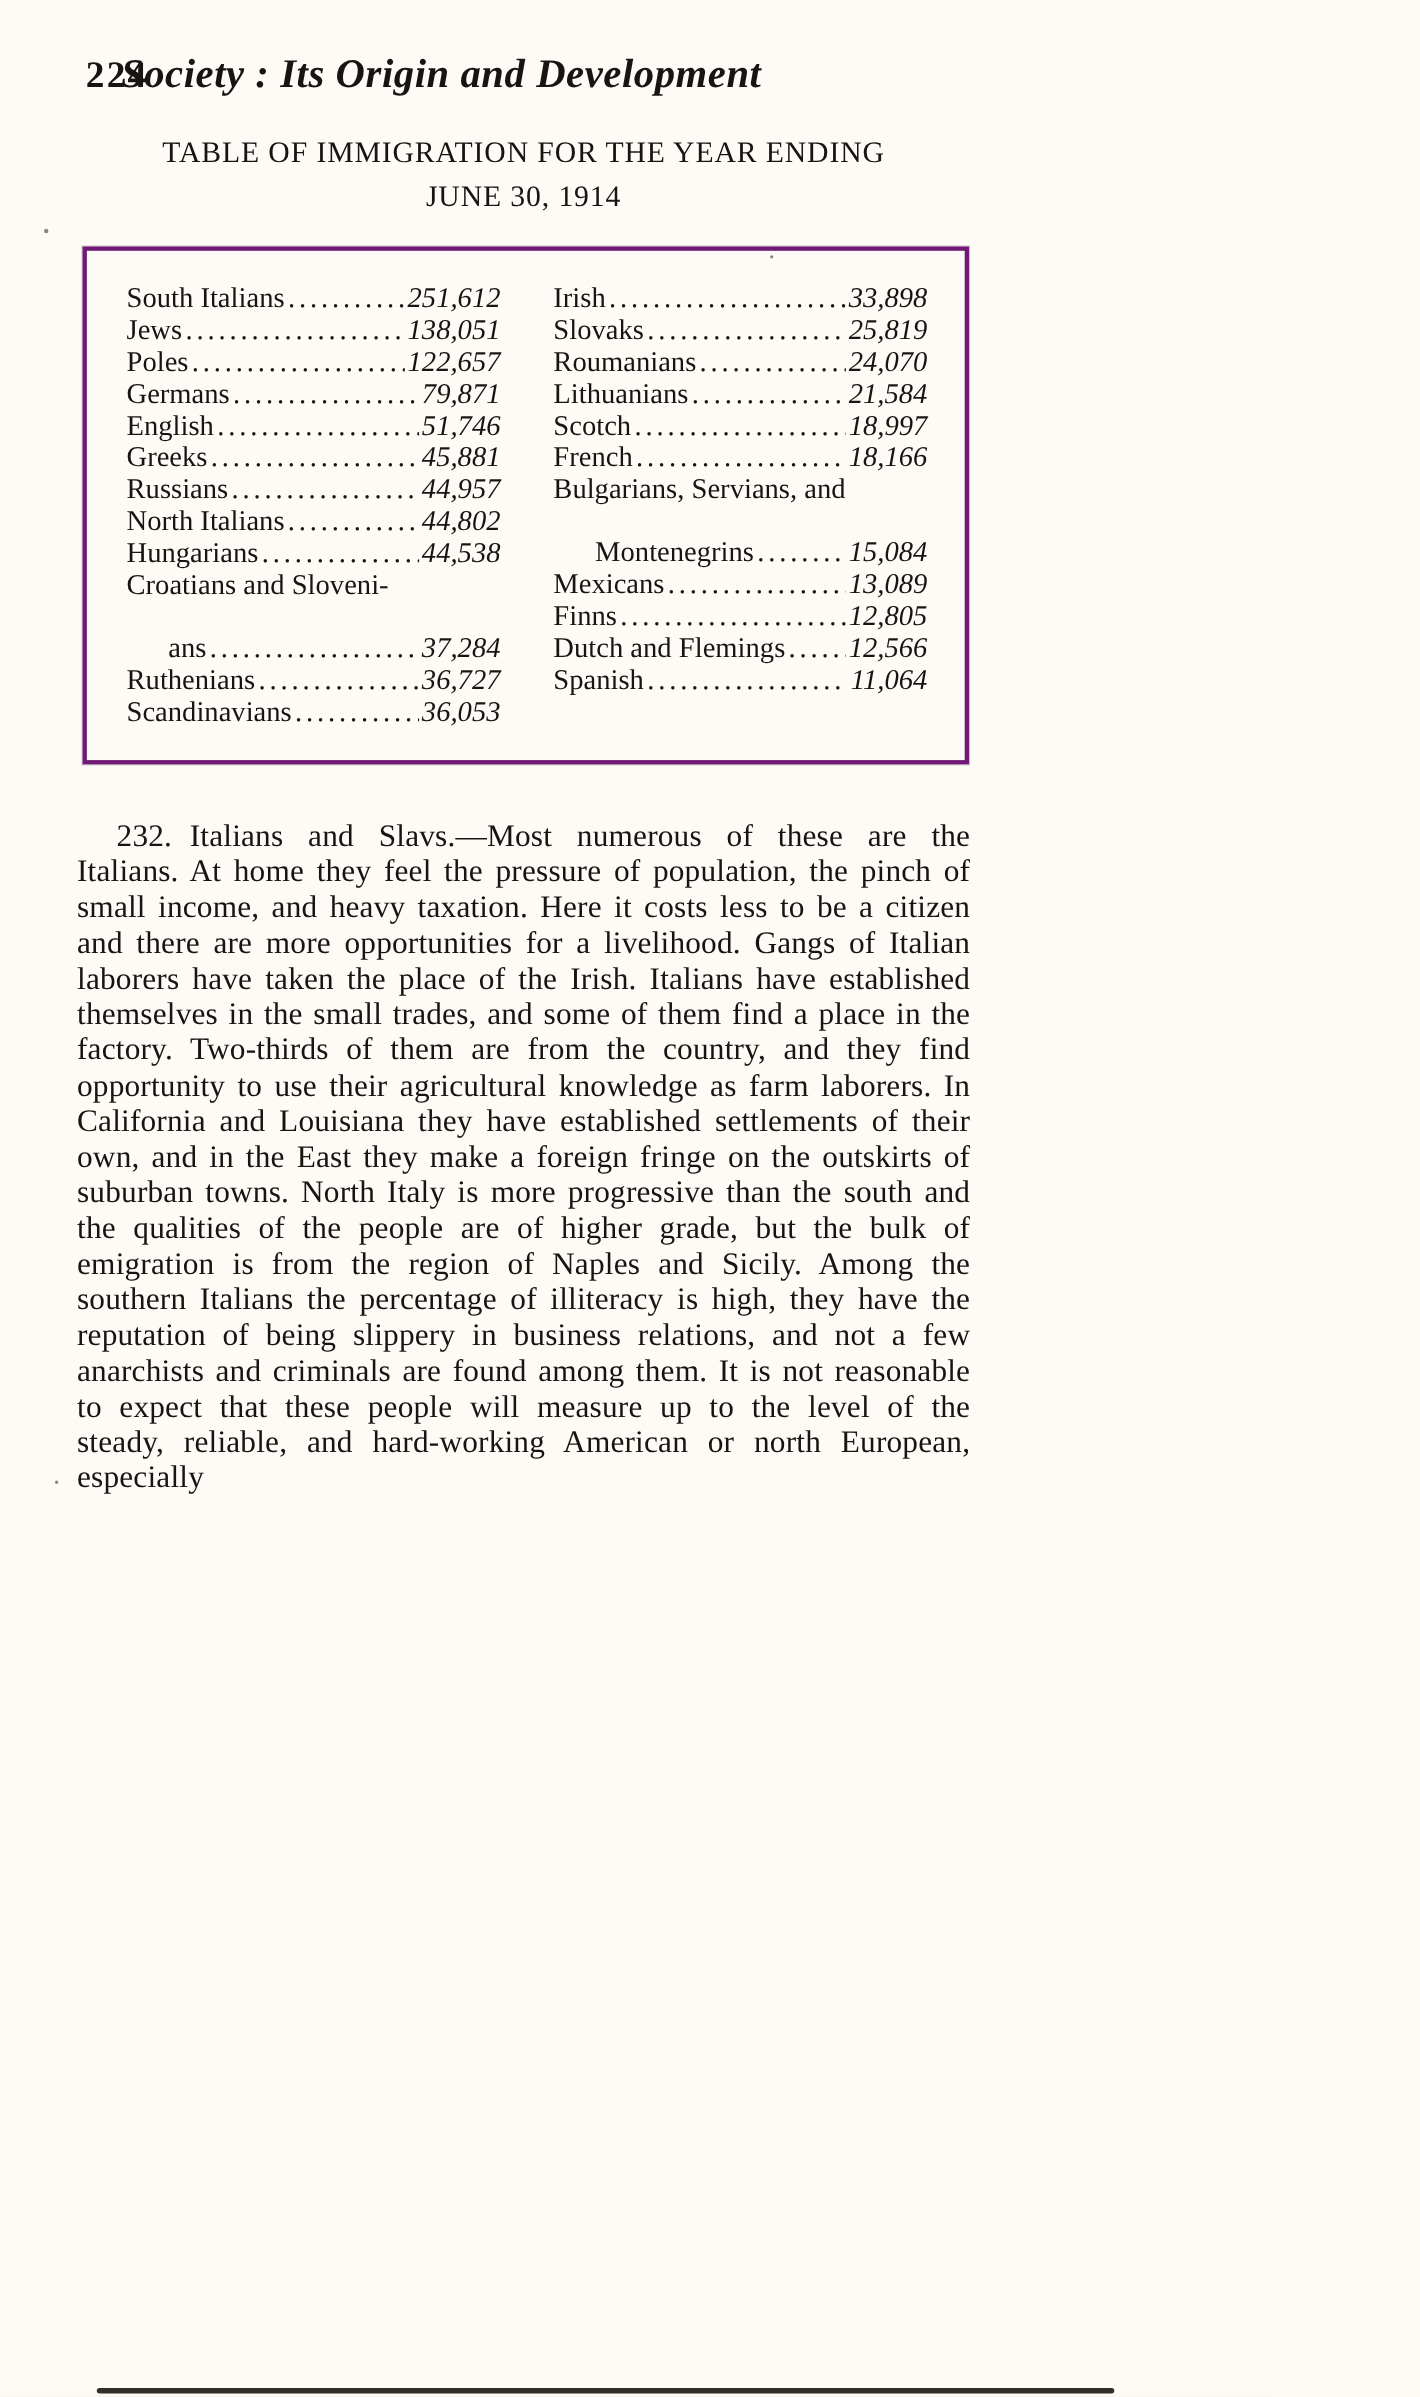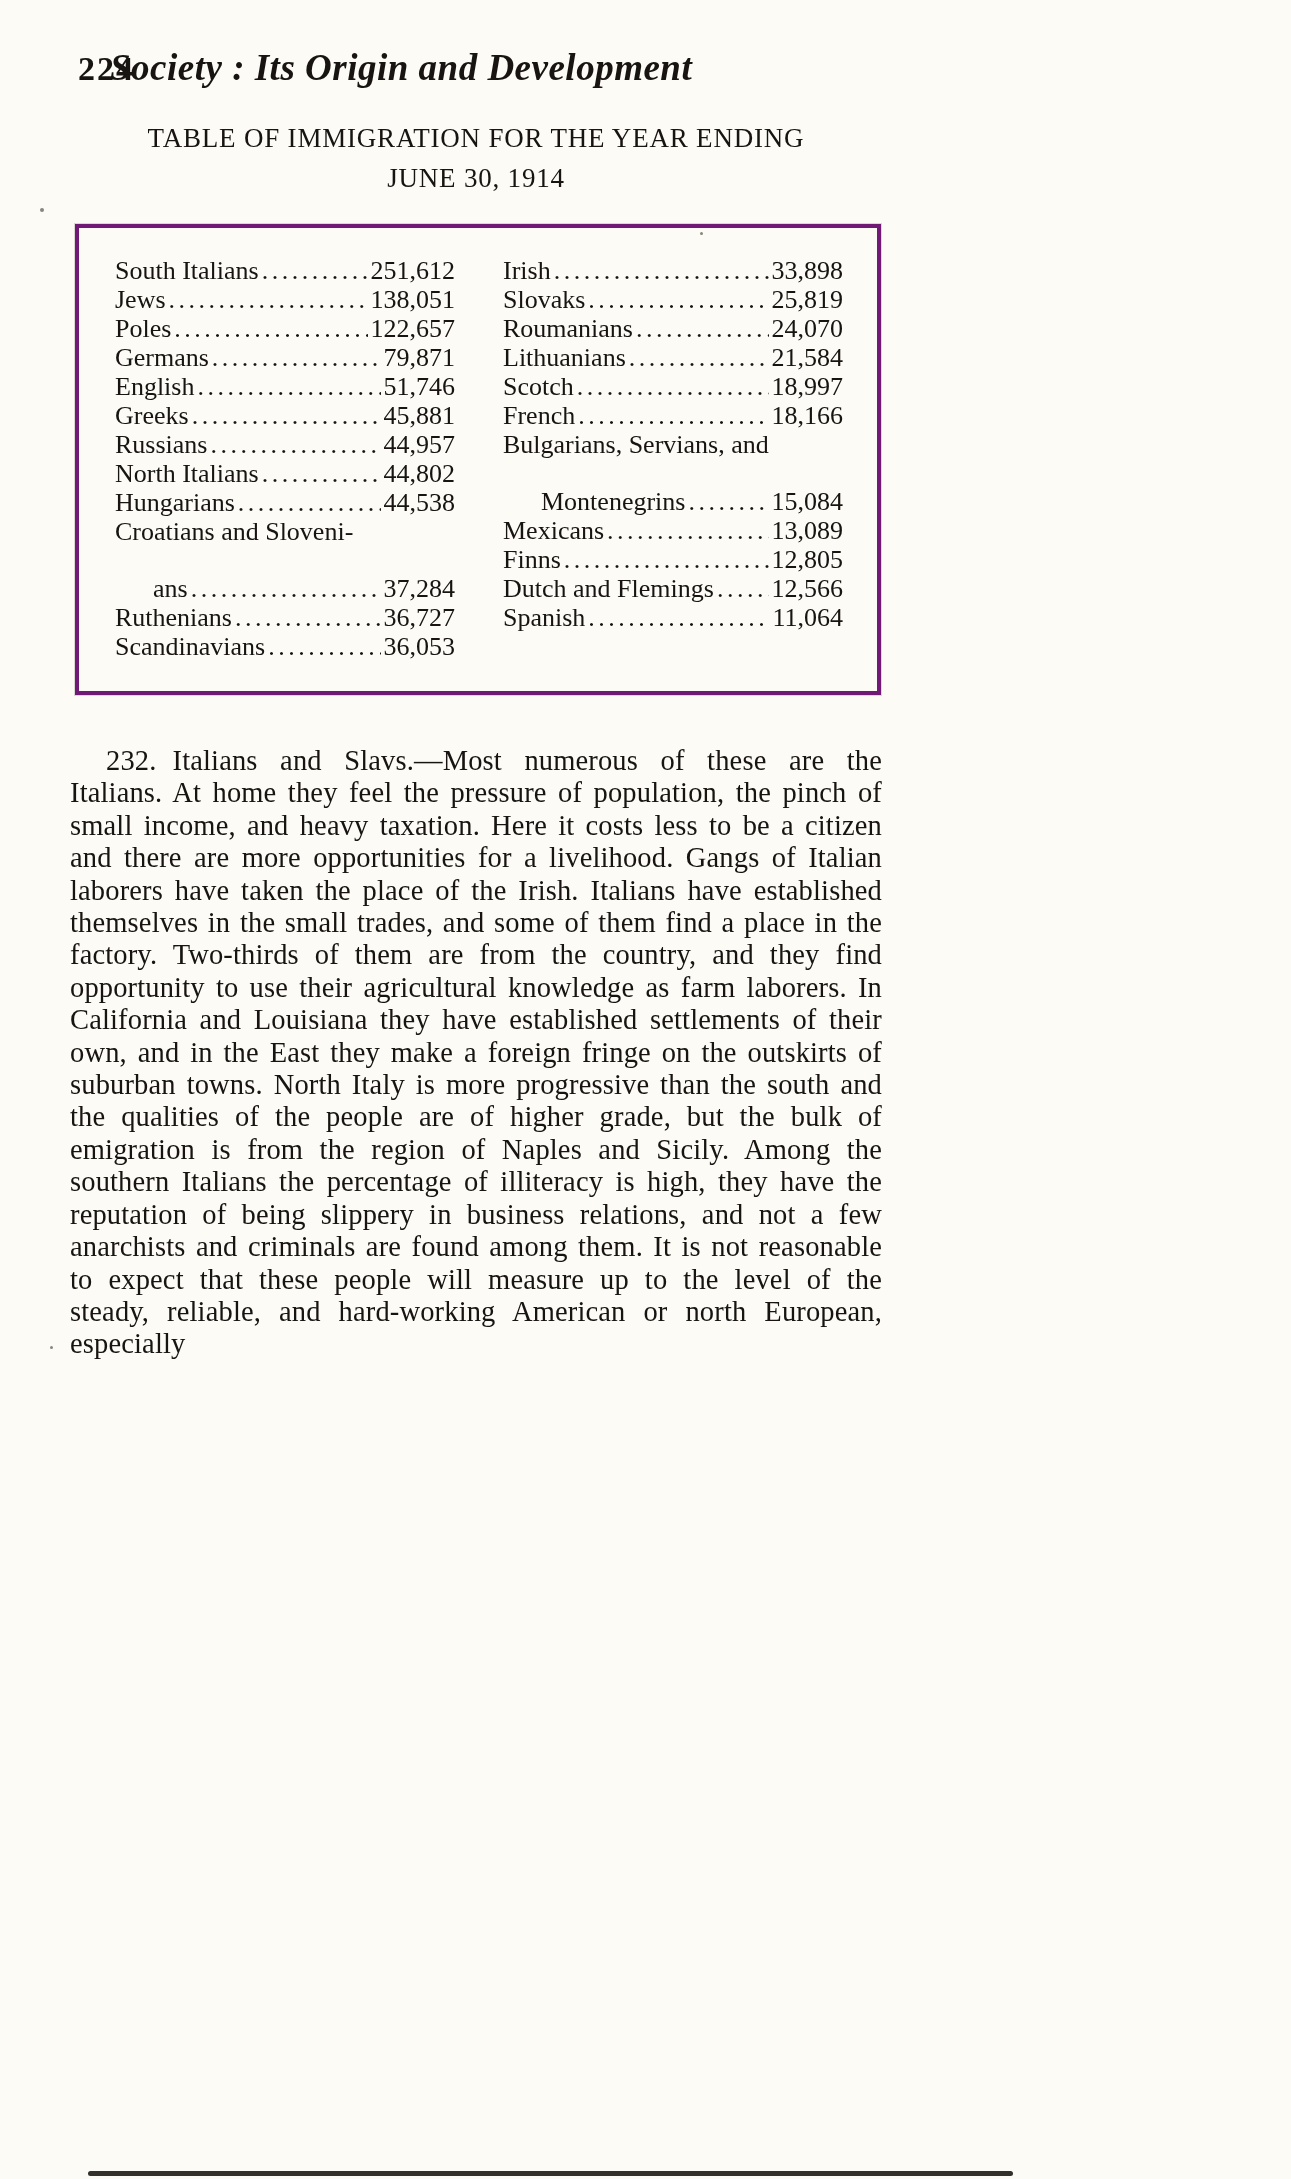--- a/index.html
+++ b/index.html
@@ -85,20 +85,21 @@
     margin: 0 3px;
     min-width: 10px;
   }
   .row-leader::after {
     content: "................................................................";
     letter-spacing: 3.5px;
   }
   .row-value {
     flex: 0 0 auto;
     text-align: right;
+    font-style: italic;
   }
   
   .body-para {
     margin-top: 50px;
     font-size: 28.5px;
     line-height: 32.4px;
     text-align: justify;
     text-indent: 36px;
     letter-spacing: 0.15px;
     word-spacing: 1.5px;

